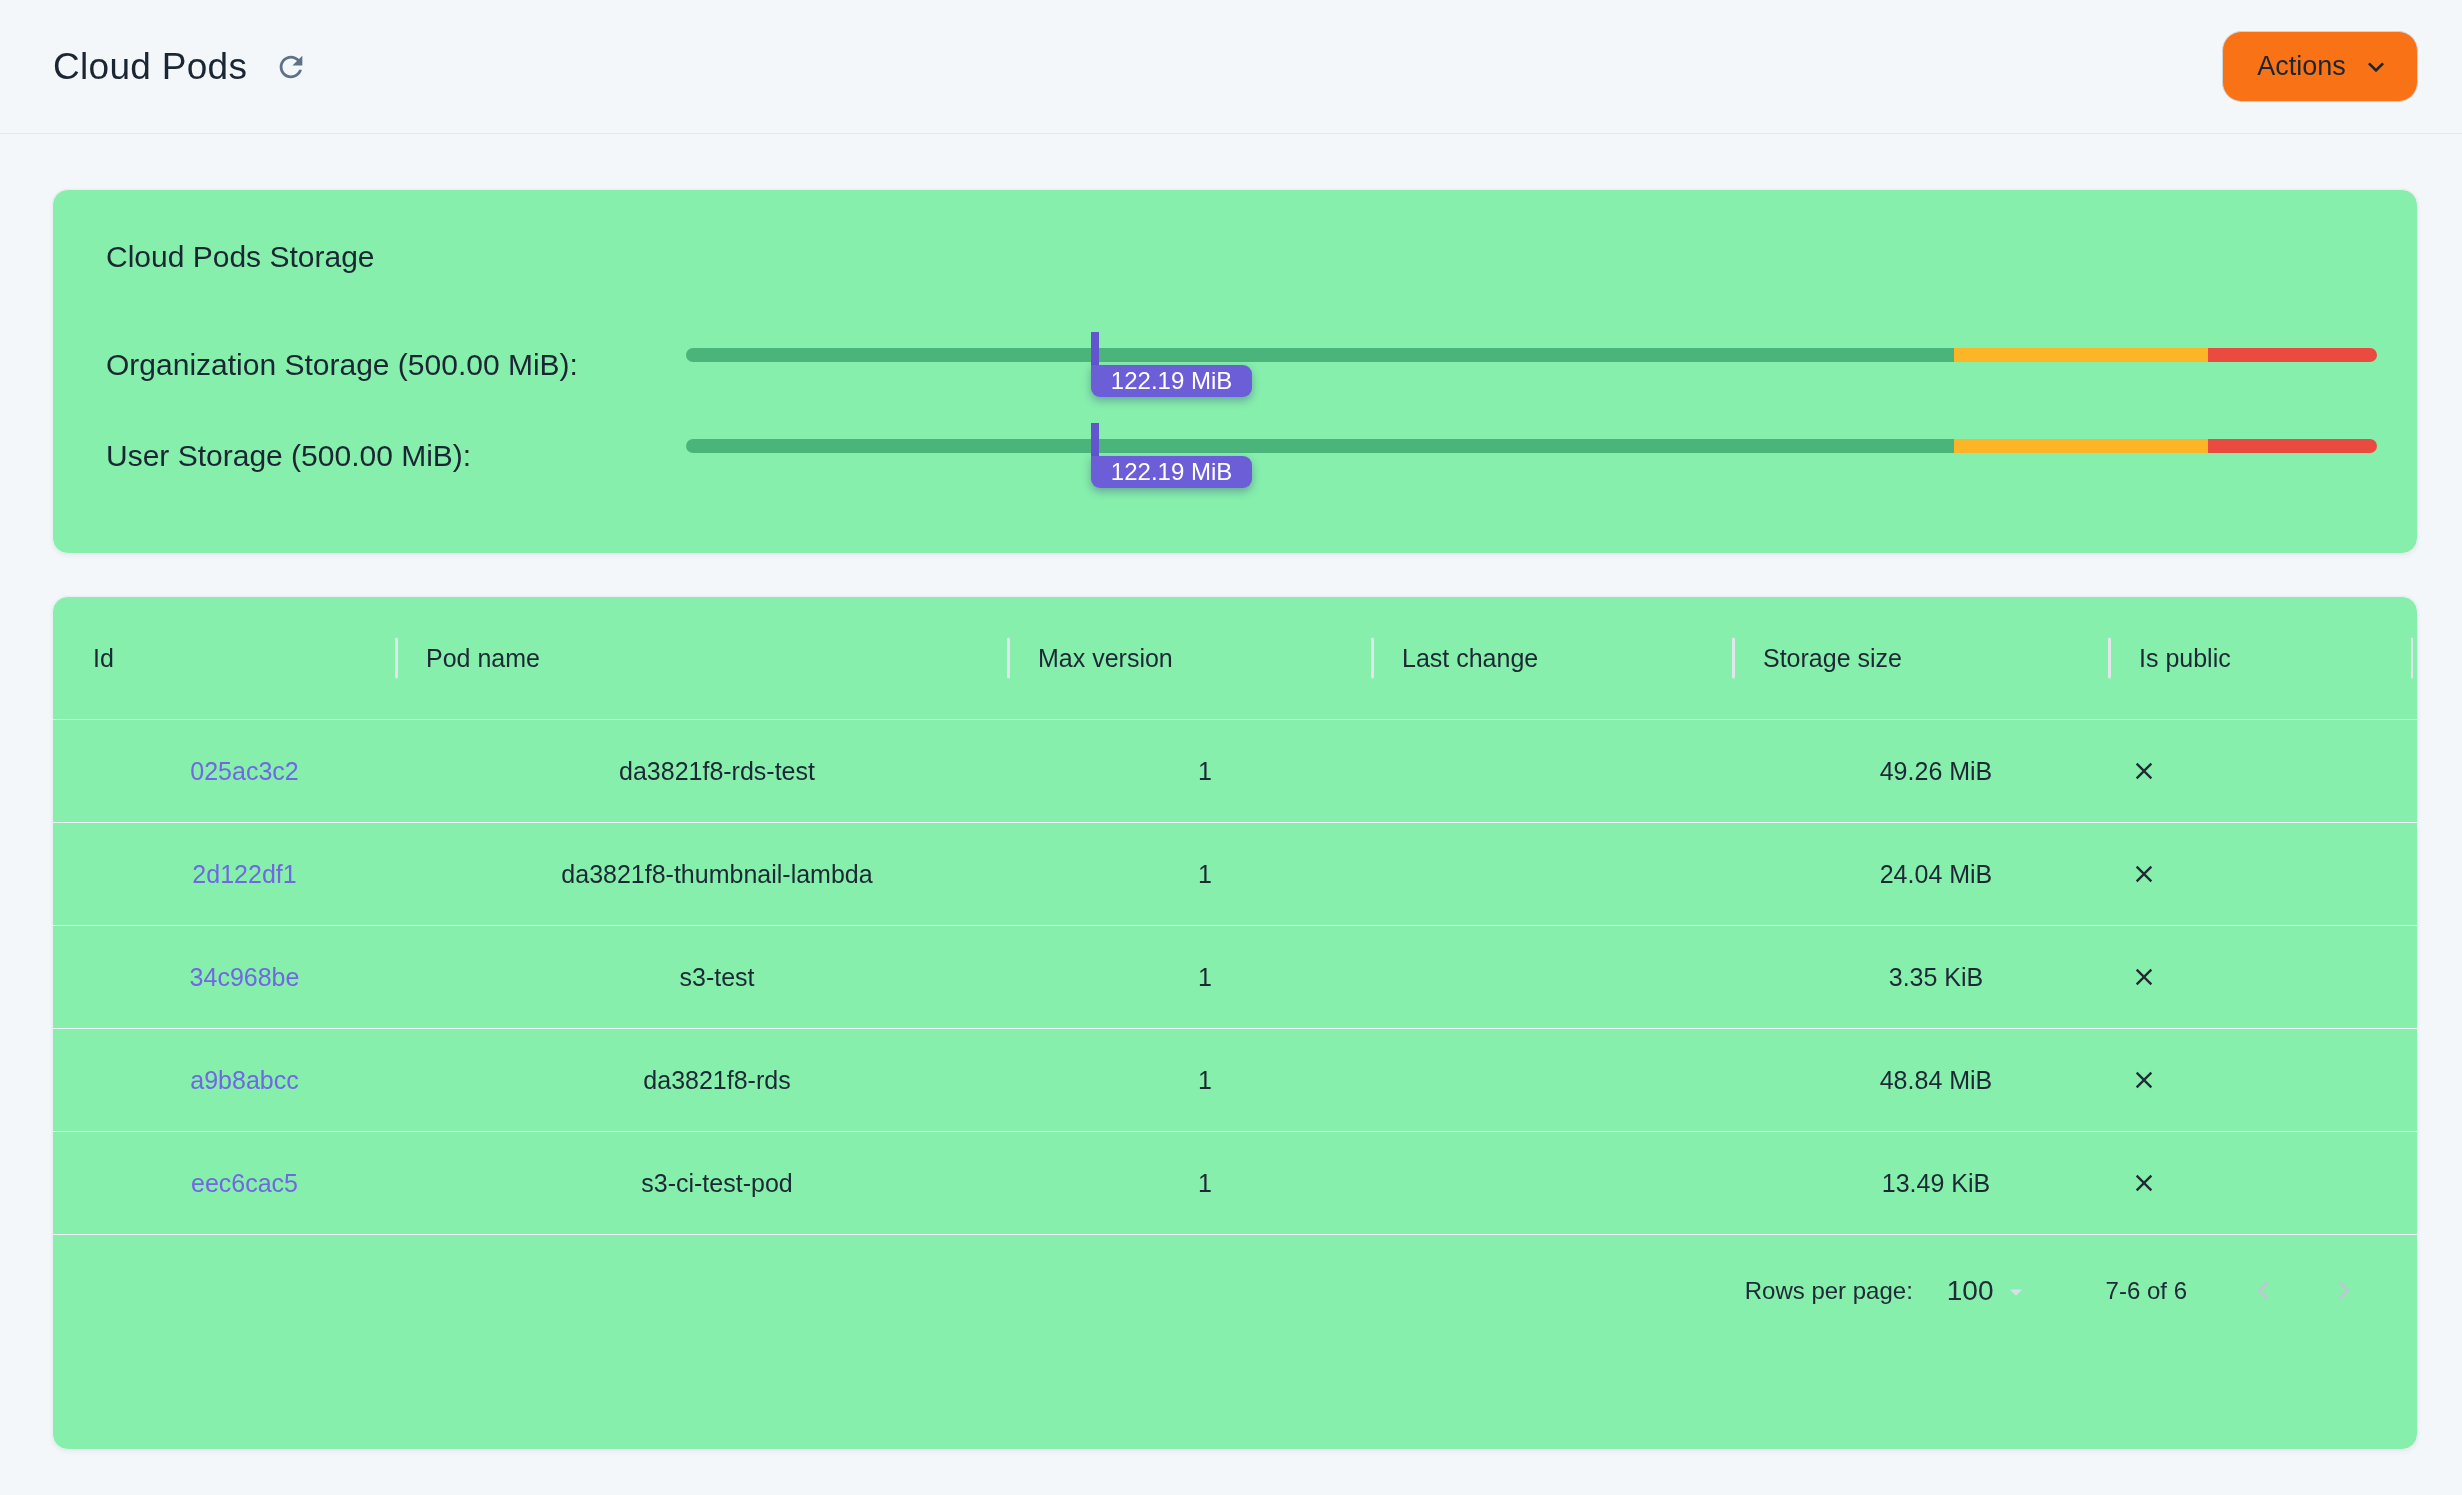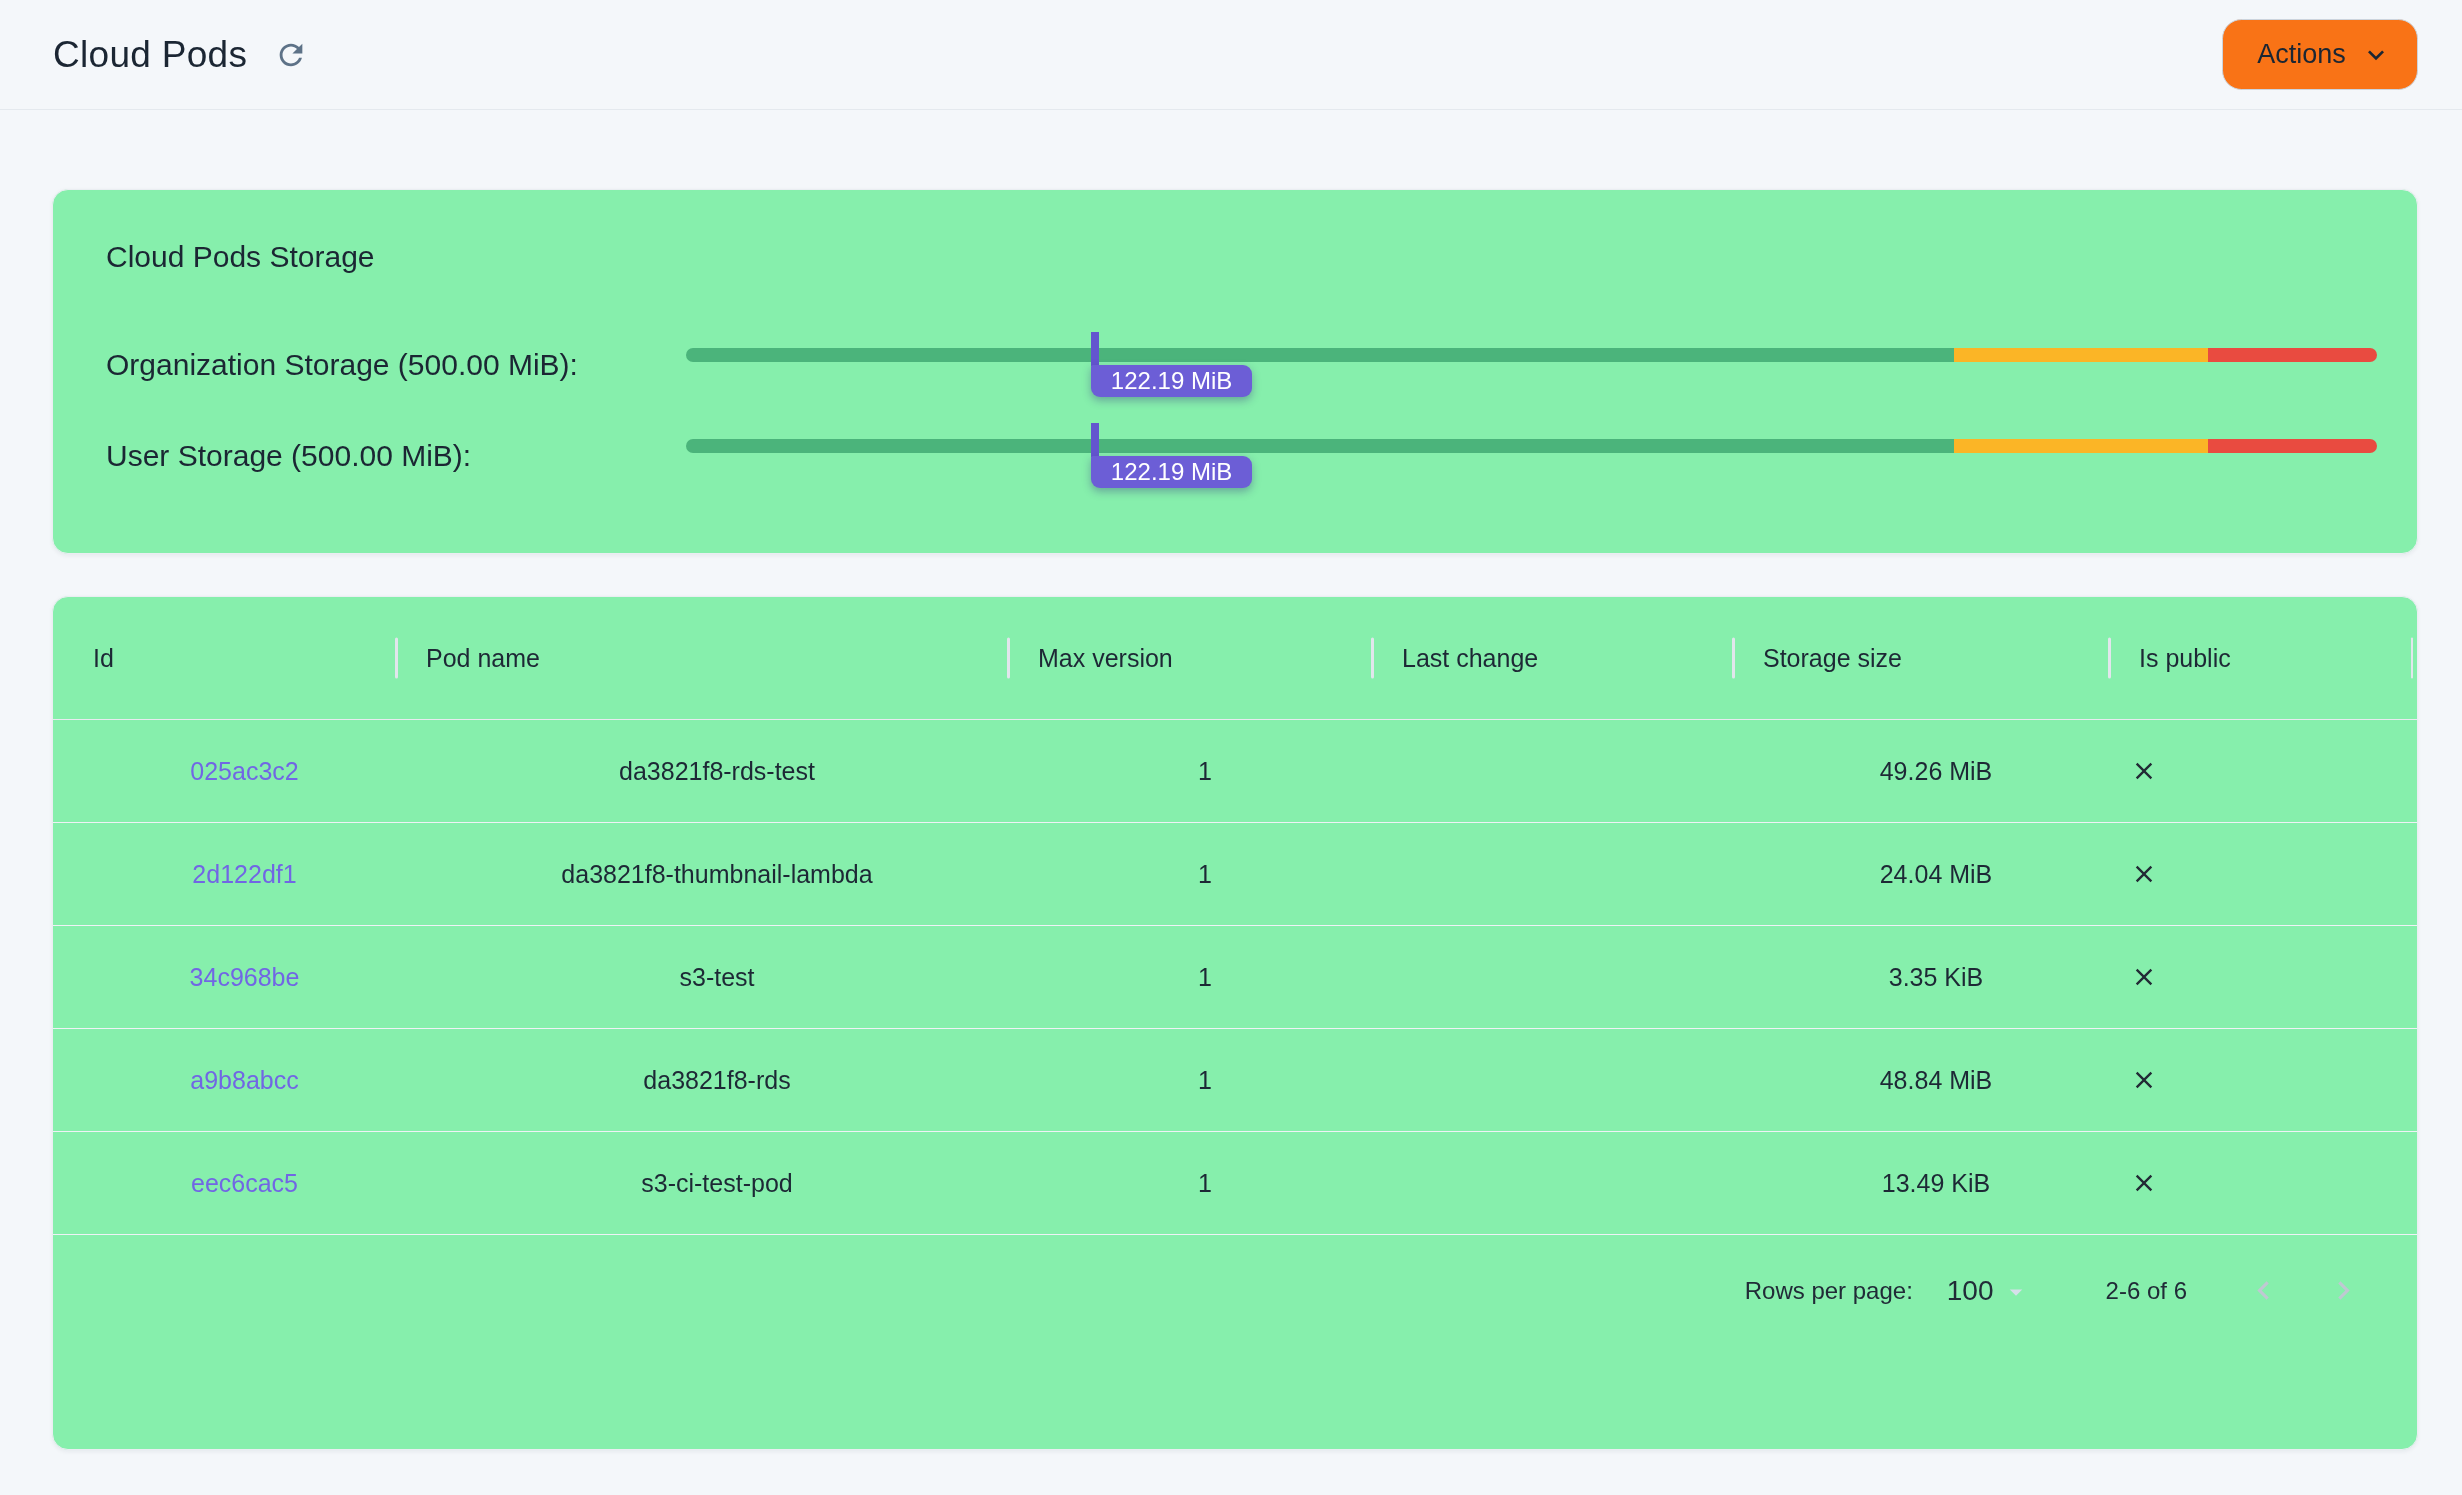--- a/index.html
+++ b/index.html
@@ -6,21 +6,21 @@
   html,body { width:2462px; height:1495px; overflow:hidden; }
   body {
     background:#f4f7fa;
     font-family:"Liberation Sans", sans-serif;
     color:#1d2835;
     position:relative;
   }
 
   
   .app-header {
-    position:absolute; top:0; left:0; right:0; height:110px;
+    position:absolute; top:0; left:0; right:0; height:134px;
     border-bottom:1.8px solid #e4e9ee;
     display:flex; align-items:center;
     padding:0 44px 0 53px;
     justify-content:flex-end;
   }
   .page-title { font-size:37px; font-weight:500; color:#1b2633; letter-spacing:0.3px; }
   .refresh-btn {
     margin-left:21.4px; width:44px; height:44px; border:none; background:none; cursor:pointer;
     display:flex; align-items:center; justify-content:center;
   }
@@ -231,21 +231,21 @@
 </div>
 
   <div class="pagination">
     <span class="rpp-label">Rows per page:</span>
     <div class="rpp-select">
       <span class="rpp-value">100</span>
       <svg width="30" height="30" viewBox="0 0 24 24">
         <path fill="#d5e0ea" d="M7 10l5 5 5-5z"></path>
       </svg>
     </div>
-    <span class="range">2-6 of 6</span>
+    <span class="range">7-6 of 6</span>
     <button class="pg-btn pg-prev">
       <svg width="37" height="37" viewBox="0 0 24 24">
         <path fill="#bfc8d2" d="M15.41 7.41 14 6l-6 6 6 6 1.41-1.41L10.83 12z"></path>
       </svg>
     </button>
     <button class="pg-btn pg-next">
       <svg width="37" height="37" viewBox="0 0 24 24">
         <path fill="#bfc8d2" d="M8.59 16.59 10 18l6-6-6-6-1.41 1.41L13.17 12z"></path>
       </svg>
     </button>

